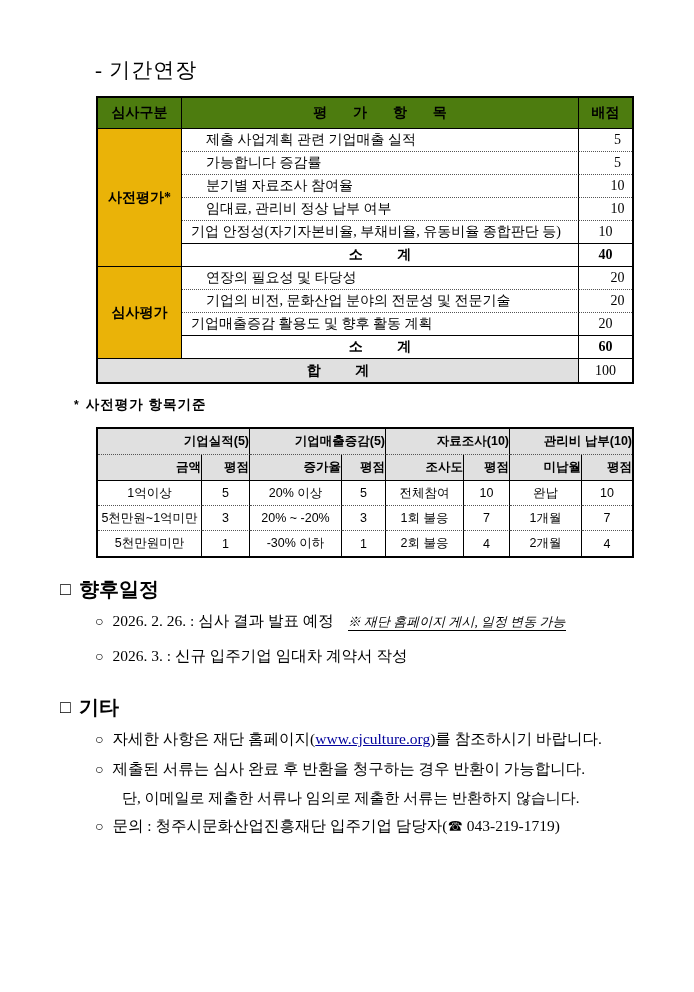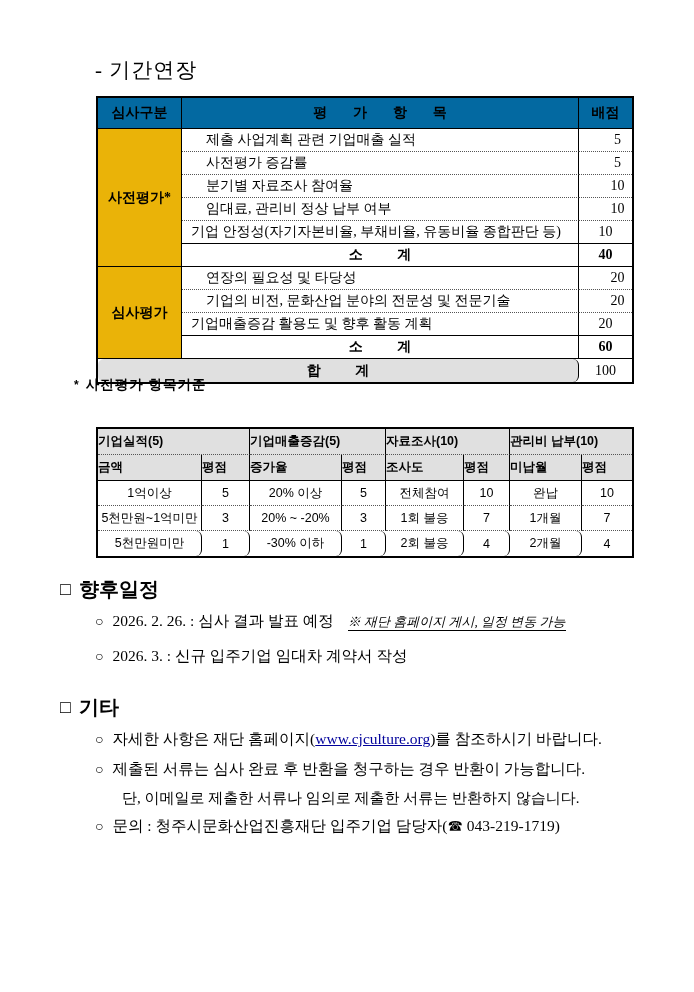--- a/index.html
+++ b/index.html
@@ -17,49 +17,49 @@
     font-size:21px; letter-spacing:1px;
   }
 
   
   .tbl { border-collapse:separate; border-spacing:0; border:2px solid #000; table-layout:fixed; }
   .tbl th, .tbl td {
     border-right:1px solid #000; border-bottom:1px solid #000;
     overflow:hidden; white-space:nowrap;
   }
   .tbl th:last-child, .tbl td:last-child { border-right:none; }
-  .tbl tr:last-child > th, .tbl tr:last-child > td { border-bottom:none;border-radius:6px; }
+  .tbl tr:last-child > th, .tbl tr:last-child > td { border-bottom:none; }
 
   #eval-table { position:absolute; left:96px; top:96px; width:534px; font-size:14px; }
-  #eval-table th { background:#0369a1; font-weight:bold; height:31px; text-align:center; }
+  #eval-table th { background:#4d7c0f; font-weight:bold; height:31px; text-align:center; }
   #eval-table td { height:23px; }
   #eval-table .cat  { background:#eab308; font-weight:bold; text-align:center; border-bottom:1px solid #000; }
   #eval-table .item { text-align:left; padding-left:9px; }
   #eval-table .pts  { text-align:center; }
   #eval-table .dot  { border-bottom:1px dotted #555;padding-left:24px; }
   #eval-table .subl { text-align:center; font-weight:bold; }
   #eval-table .b    { font-weight:bold; }
   #eval-table .totl { background:#e0e0e0; font-weight:bold; text-align:center; }
   .wsp { word-spacing:1.6em; }
   .wsp2 { word-spacing:2.2em; }
 
   
   .criteria-label {
-    position:absolute; left:74px; top:376px;
+    position:absolute; left:74px; top:396px;
     font-family:"Liberation Sans","DejaVu Sans",sans-serif;
     font-weight:bold; font-size:13.5px; letter-spacing:1px;
   }
   .criteria-label .star { font-size:12px; margin-right:6px; }
 
   
   #crit-table {
     position:absolute; left:96px; top:427px; width:534px;
     font-family:"Liberation Sans","DejaVu Sans",sans-serif; font-size:12.5px;
   }
-  #crit-table th { background:#e0e0e0; font-weight:bold; text-align:left; height:26px; }
+  #crit-table th { background:#e0e0e0; font-weight:bold; text-align:right; height:26px; }
   #crit-table td { text-align:center; height:25px; }
   #crit-table .gdot { border-bottom:1px dotted #555; }
 
   
   .sec-head {
     position:absolute; left:60px;
     font-family:"Liberation Sans","DejaVu Sans",sans-serif;
     font-weight:bold; font-size:20px;
   }
   .sec-head .sq { font-weight:normal; font-size:18px; margin-right:8px; position:relative; top:-1px; }
@@ -92,21 +92,21 @@
       <th>심사구분</th>
       <th class="wsp">평 가 항 목</th>
       <th>배점</th>
     </tr>
     <tr>
       <td class="cat" rowspan="6">사전평가*</td>
       <td class="item dot">제출 사업계획 관련 기업매출 실적</td>
       <td class="pts dot">5</td>
     </tr>
     <tr>
-      <td class="item dot">사전평가 증감률</td>
+      <td class="item dot">가능합니다 증감률</td>
       <td class="pts dot">5</td>
     </tr>
     <tr>
       <td class="item dot">분기별 자료조사 참여율</td>
       <td class="pts dot">10</td>
     </tr>
     <tr>
       <td class="item dot">임대료, 관리비 정상 납부 여부</td>
       <td class="pts dot">10</td>
     </tr>

